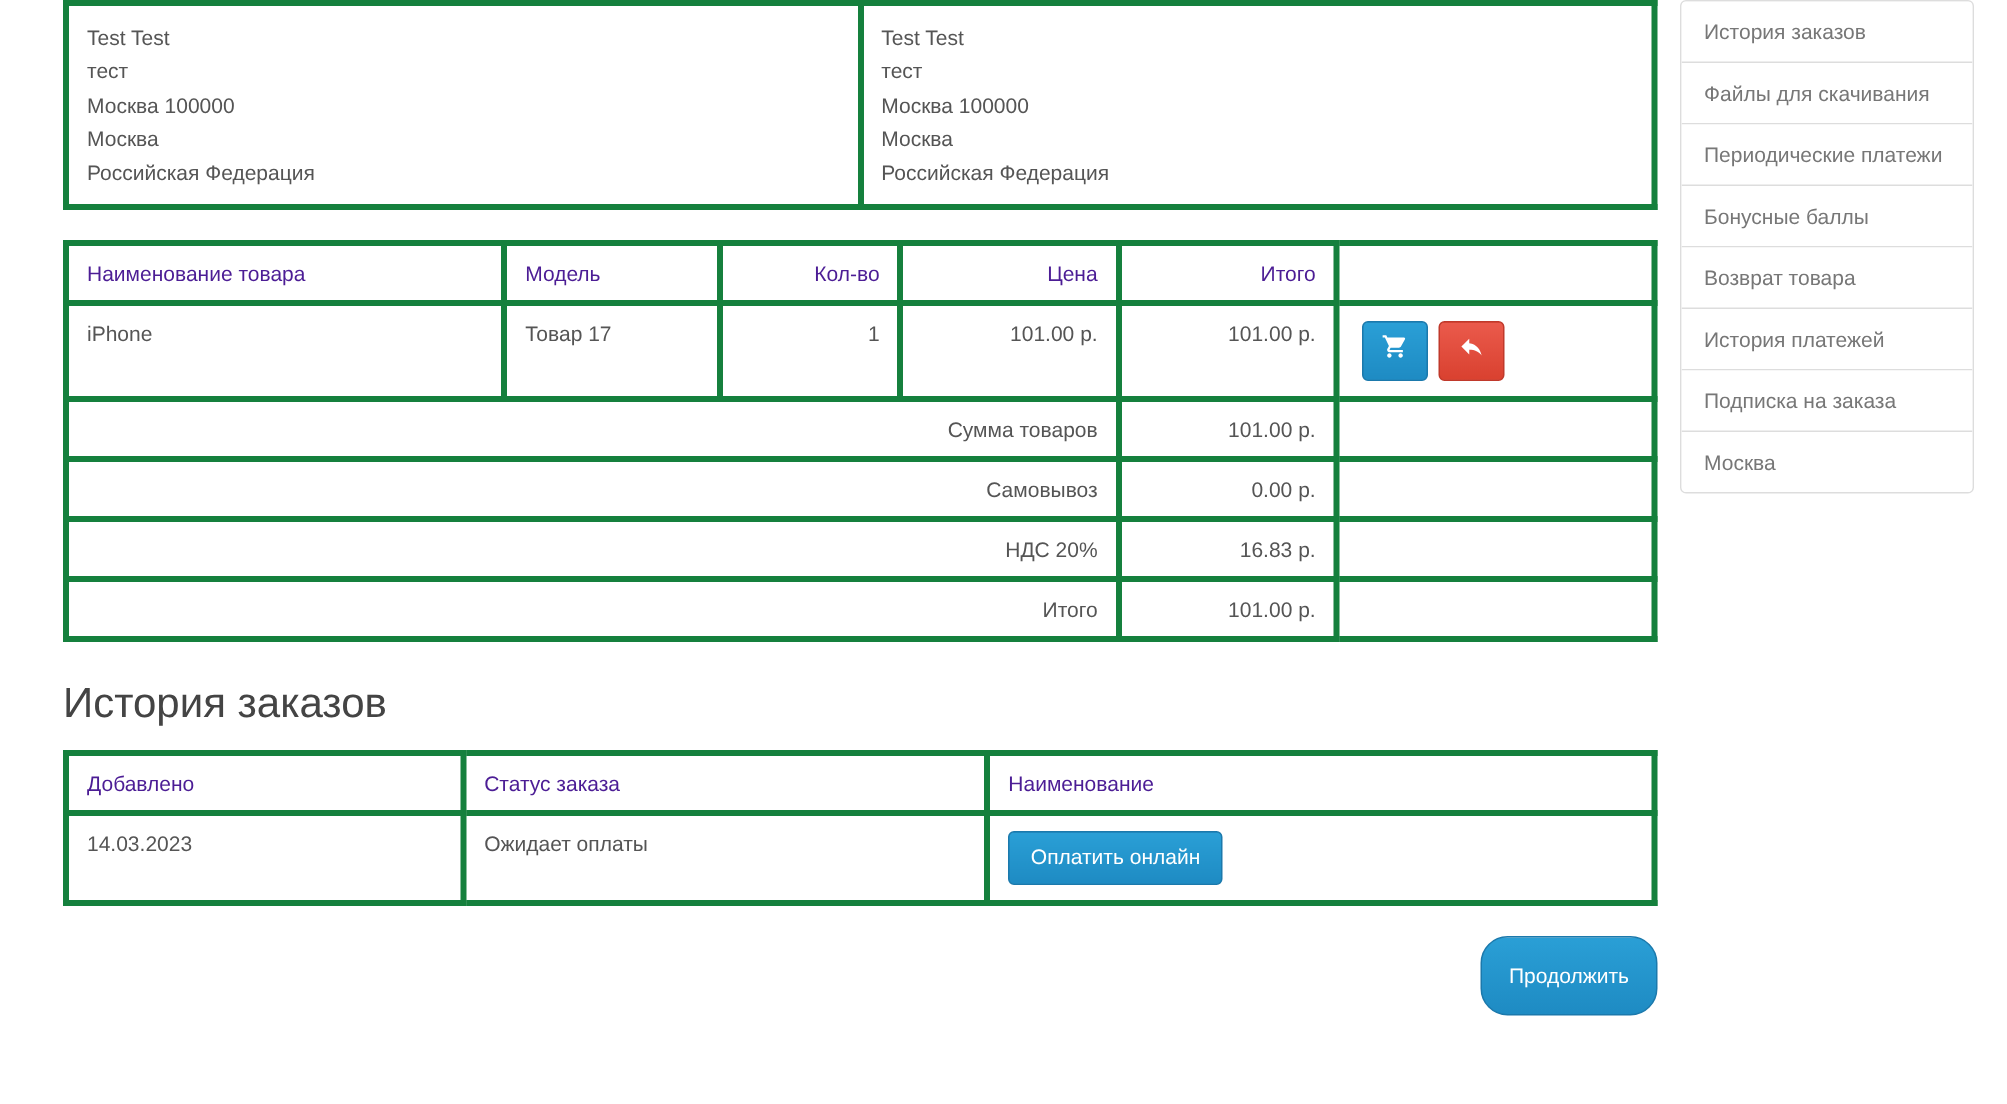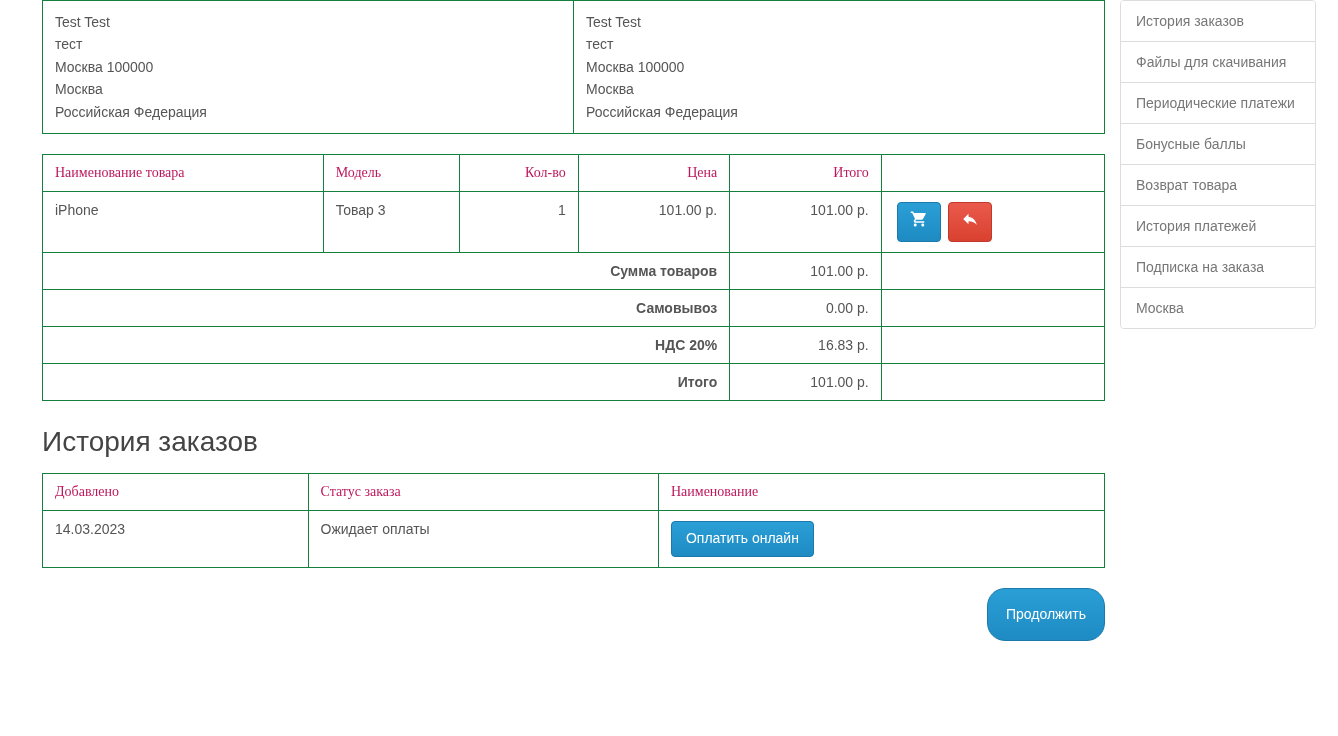--- a/index.html
+++ b/index.html
@@ -47,49 +47,48 @@
     table {
       width: 100%;
       border-collapse: collapse;
       margin-bottom: 20px;
       background: #fff;
     }
     table.bordered {
       border: 1px solid #ddd;
     }
     table.bordered td, table.bordered th {
-      border: 1px solid #15803d;
+      border: 4px solid #15803d;
       padding: 10px 12px;
       vertical-align: top;
       text-align: left;
       color: #555;
     }
     table.bordered th {
       font-weight: normal;
-      color: #be185d;
-      font-family: Liberation Serif, serif;
+      color: #4c1d95;
     }
     .address-cell {
       line-height: 1.6;
     }
     .products-table th {
       color: #555;
       font-weight: normal;
     }
     .text-right {
       text-align: right !important;
     }
     .products-table td {
       vertical-align: middle;
     }
     .totals-row td {
       text-align: right;
     }
     .totals-label {
-      font-weight: bold;
+      font-weight: normal;
     }
     .btn {
       display: inline-block;
       padding: 7px 14px;
       font-size: 14px;
       border-radius: 4px;
       border: 1px solid transparent;
       cursor: pointer;
       text-align: center;
       vertical-align: middle;
@@ -185,21 +184,21 @@
           <th>Модель</th>
           <th class="text-right">Кол-во</th>
           <th class="text-right">Цена</th>
           <th class="text-right">Итого</th>
           <th></th>
         </tr>
       </thead>
       <tbody>
         <tr>
           <td>iPhone</td>
-          <td>Товар 3</td>
+          <td>Товар 17</td>
           <td class="text-right">1</td>
           <td class="text-right">101.00 р.</td>
           <td class="text-right">101.00 р.</td>
           <td class="action-cell">
             <button class="btn btn-primary btn-icon">
               <span>
                 <svg viewBox="0 0 24 24">
                     <path d="M7 18c-1.1 0-1.99.9-1.99 2S5.9 22 7 22s2-.9 2-2-.9-2-2-2zM1 2v2h2l3.6 7.59-1.35 2.45c-.16.28-.25.61-.25.96 0 1.1.9 2 2 2h12v-2H7.42c-.14 0-.25-.11-.25-.25l.03-.12.9-1.63h7.45c.75 0 1.41-.41 1.75-1.03l3.58-6.49A1.003 1.003 0 0 0 20 4H5.21l-.94-2H1zm16 16c-1.1 0-1.99.9-1.99 2s.89 2 1.99 2 2-.9 2-2-.9-2-2-2z"></path>
                   </svg>
               </span>

